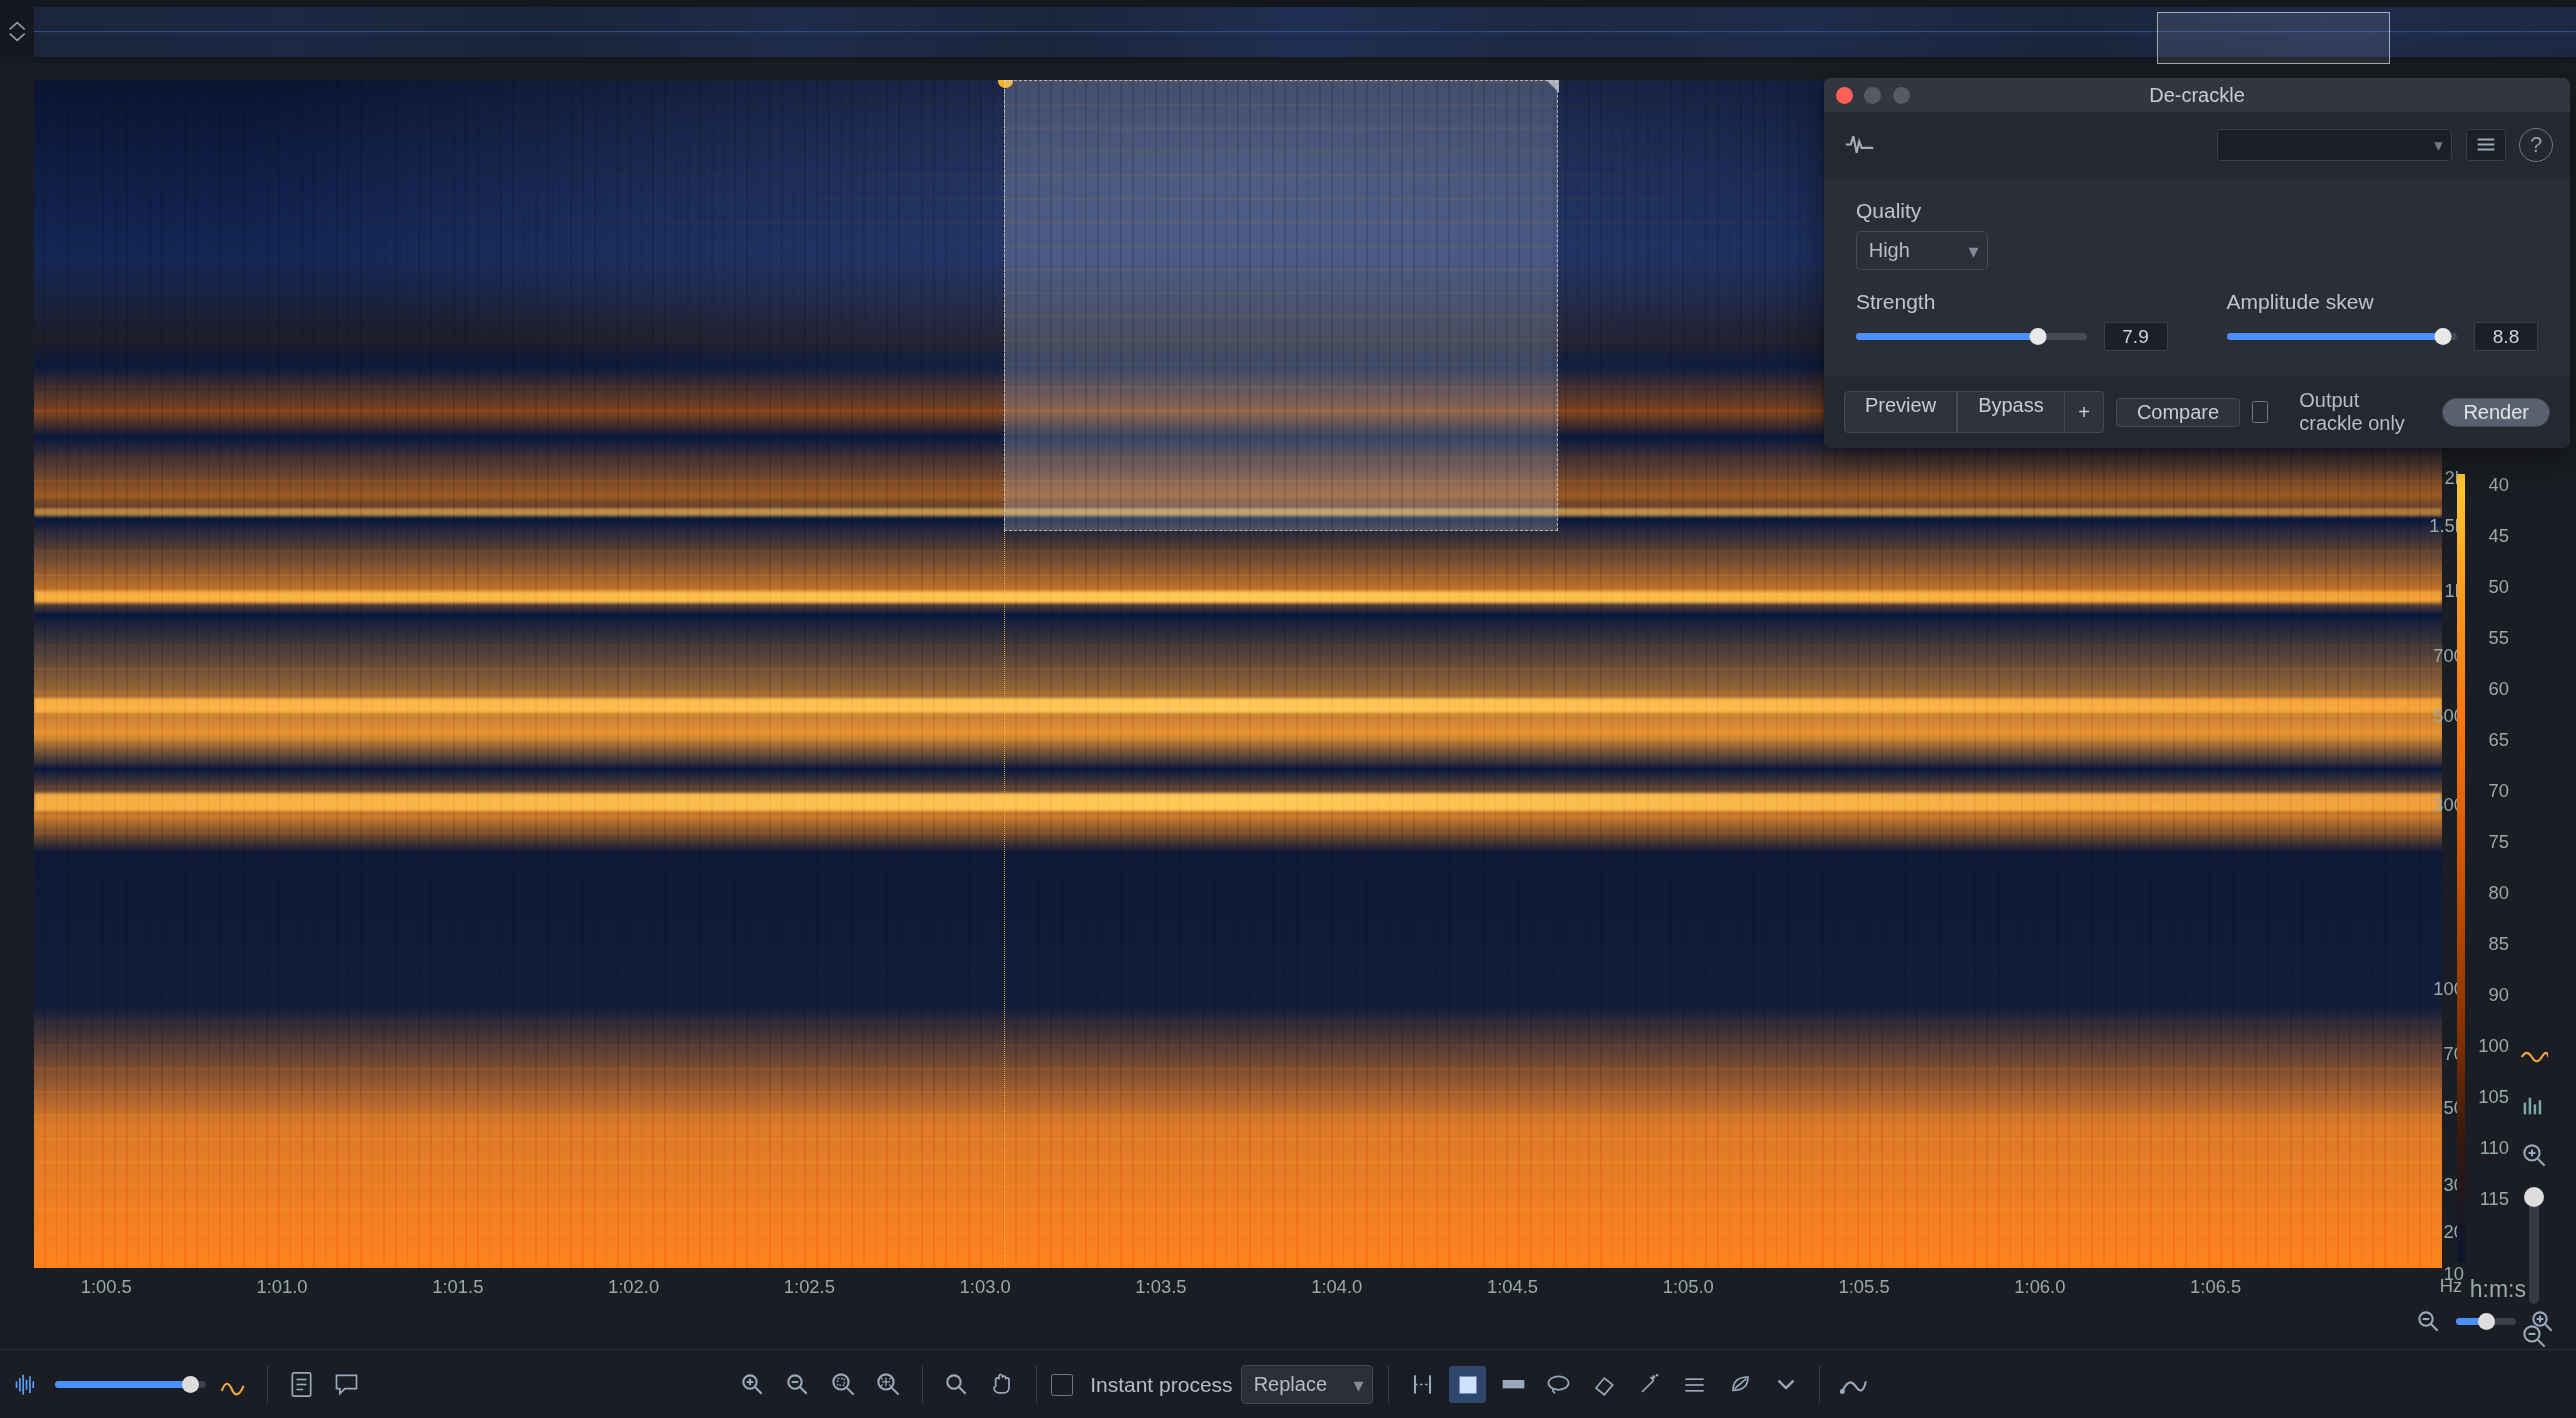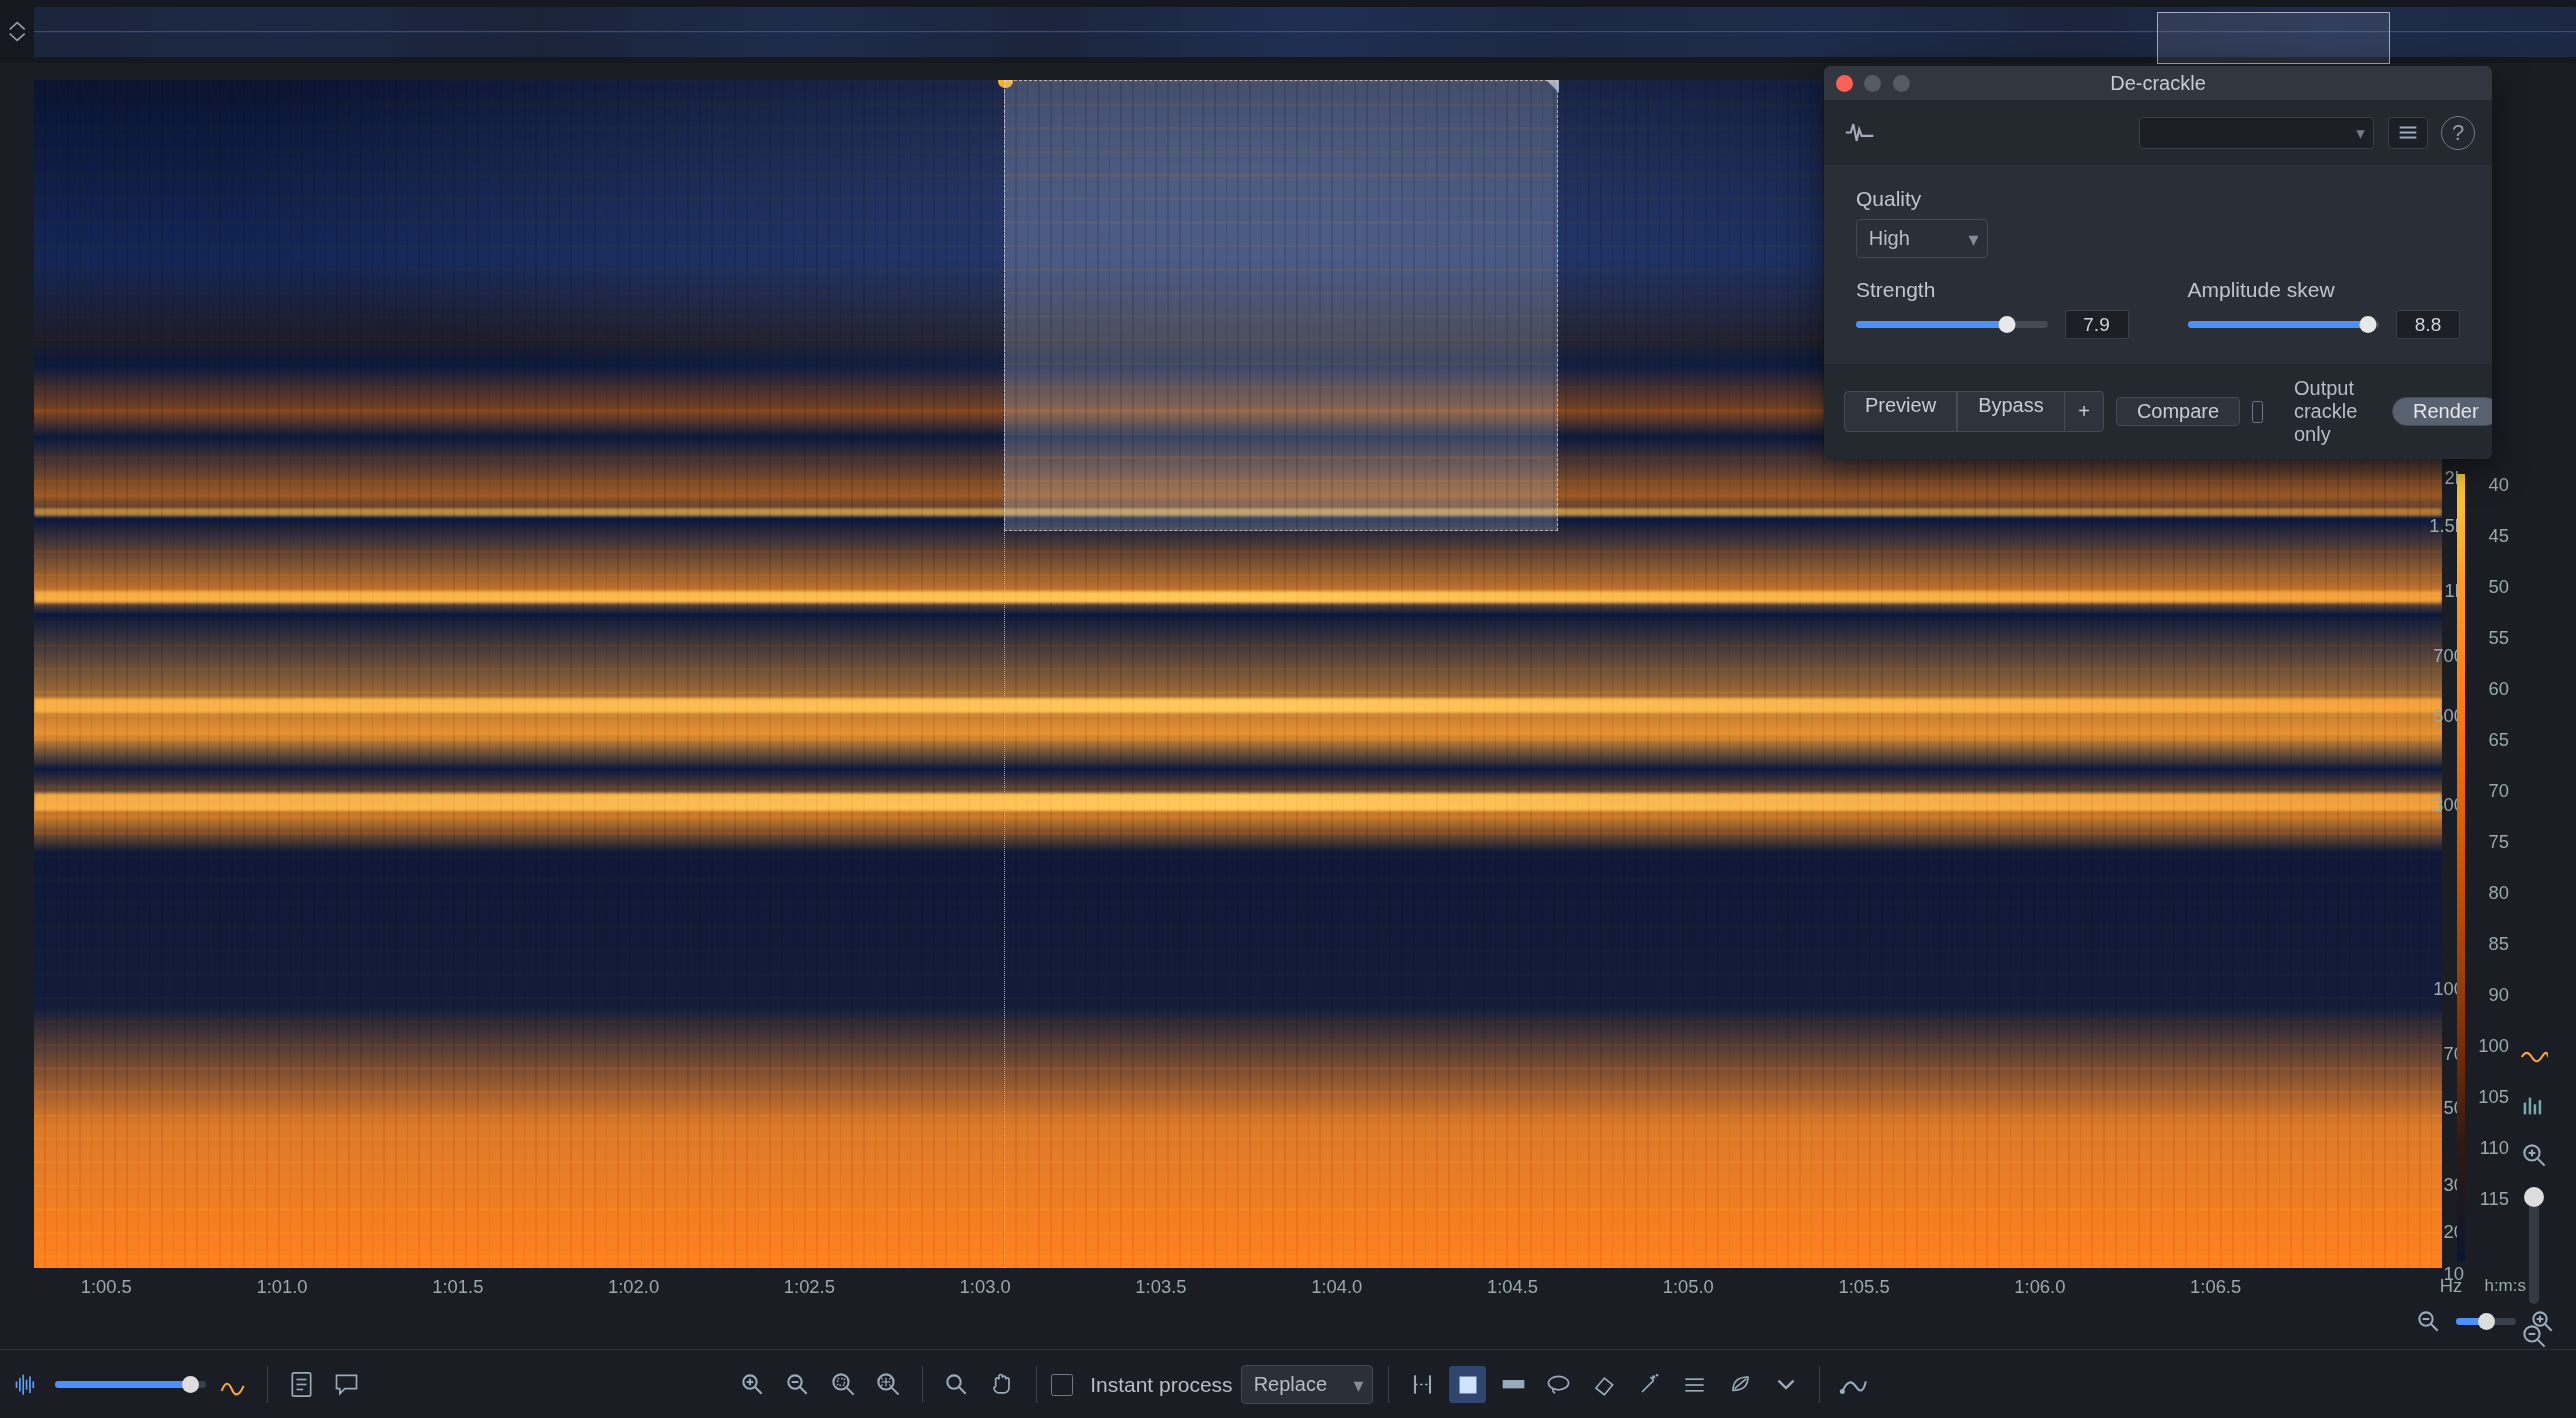--- a/index.html
+++ b/index.html
@@ -258,21 +258,21 @@
 .time-tick {
   position: absolute;
   font-size: 18.4px;
   color: #9aa;
   transform: translateX(-50%);
 }
 .time-unit {
   position: absolute;
   right: -84px;
   top: 0;
-  font-size: 17px;
+  font-size: 23px;
   color: #9aa;
 }
 
 
 .bottom-bar {
   position: absolute;
   left: 0;
   right: 0;
   bottom: 0;
   height: 70px;
@@ -807,21 +807,21 @@
   </div>
   <div class="tb-sep"></div>
   <div class="tb-icon">
     <svg width="28.5" height="23.5" viewBox="0 0 34 28">
         <path d="M4 22 Q12 4 20 16 T32 10" stroke="#9ab" stroke-width="2.5" fill="none"></path>
         <circle cx="4" cy="22" r="3" fill="#9ab"></circle>
       </svg>
   </div>
 </div>
 
-<div class="dialog" style="top:66px; left:1824px; width:668px">
+<div class="dialog" style="top:78px; left:1824px; width:746px">
   <div class="dialog-titlebar">
     <div class="traffic-lights">
       <div class="dot red"></div>
       <div class="dot grey"></div>
       <div class="dot grey"></div>
     </div>
     <div class="dialog-title">De-crackle</div>
   </div>
   <div class="dialog-toolbar">
     <div class="tb-icon">

